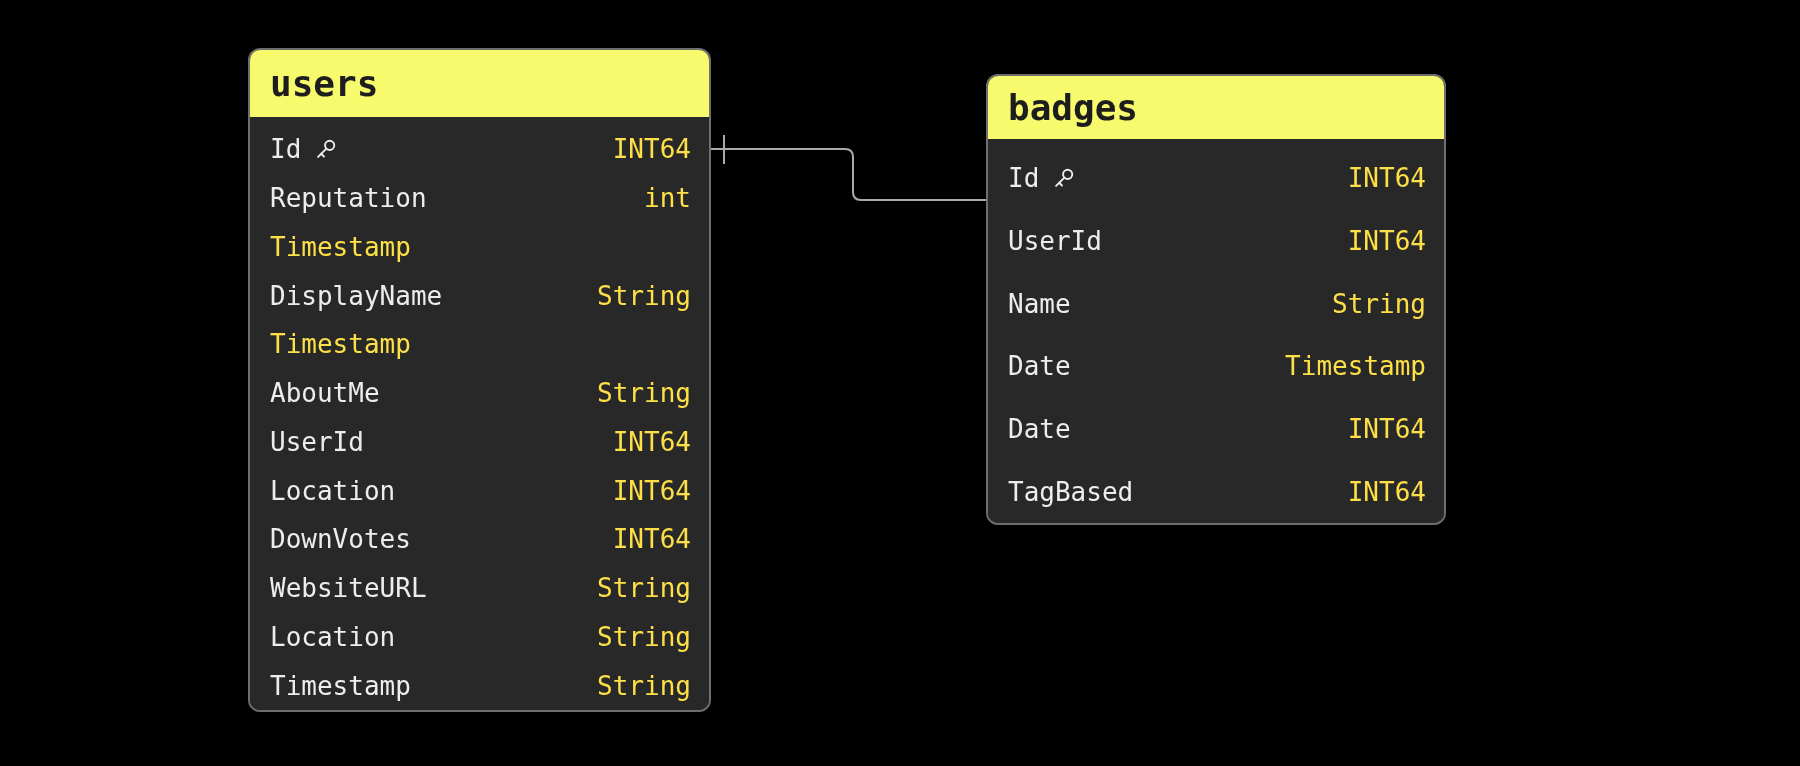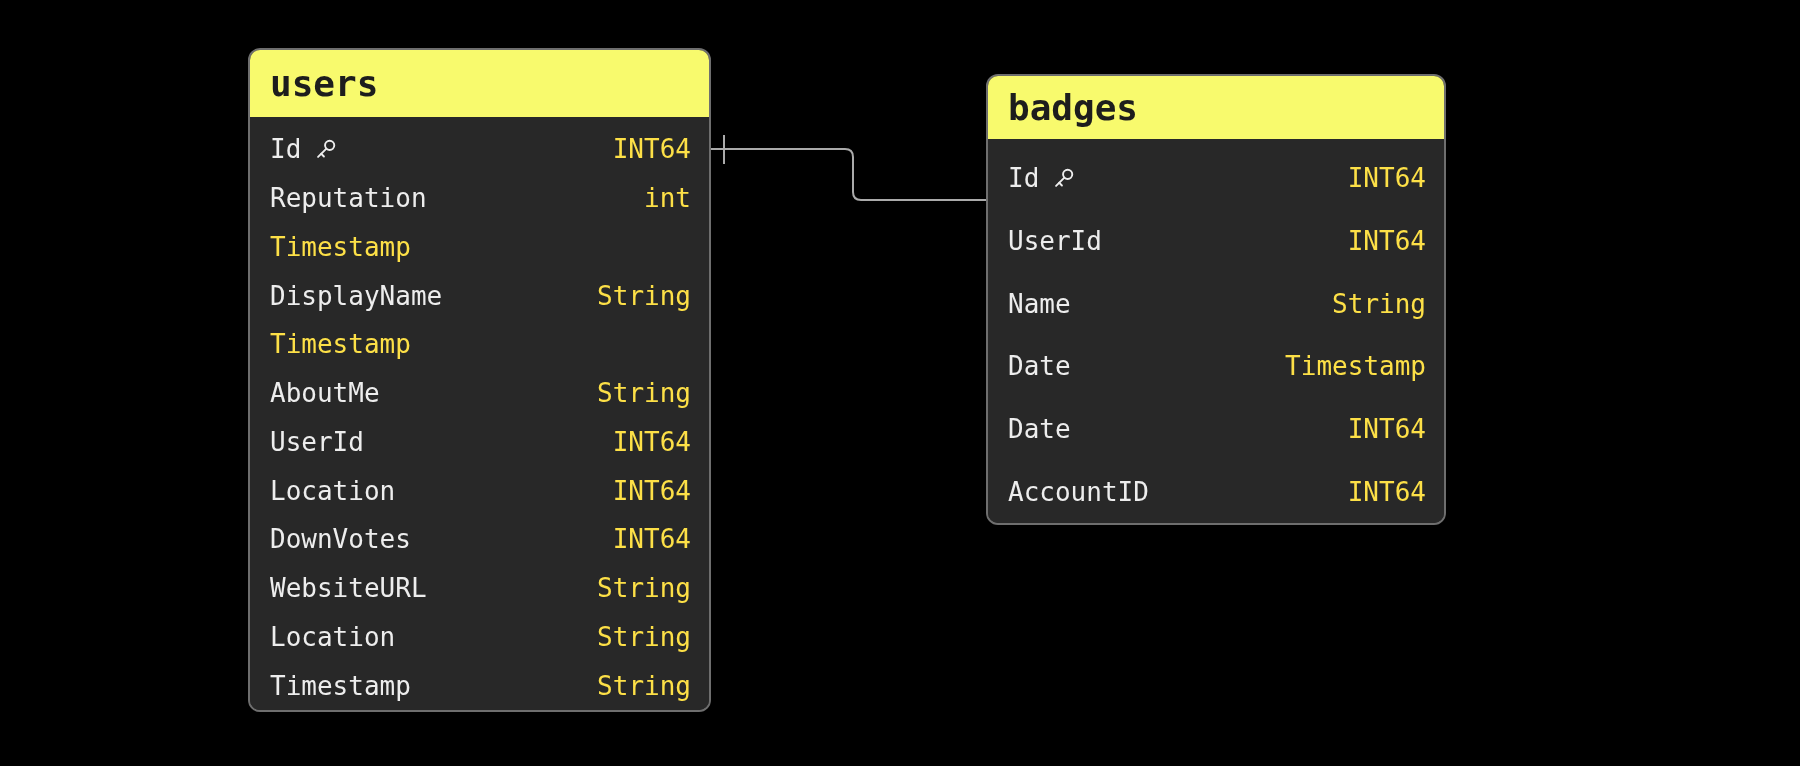--- a/index.html
+++ b/index.html
@@ -172,19 +172,19 @@
       </div>
       <div class="field-row">
         <span class="field-name">Date</span>
         <span class="field-type">Timestamp</span>
       </div>
       <div class="field-row">
         <span class="field-name">Date</span>
         <span class="field-type">INT64</span>
       </div>
       <div class="field-row">
-        <span class="field-name">AccountID</span>
+        <span class="field-name">TagBased</span>
         <span class="field-type">INT64</span>
       </div>
     </div>
   </div>
 
 </div>
 
 </body></html>

